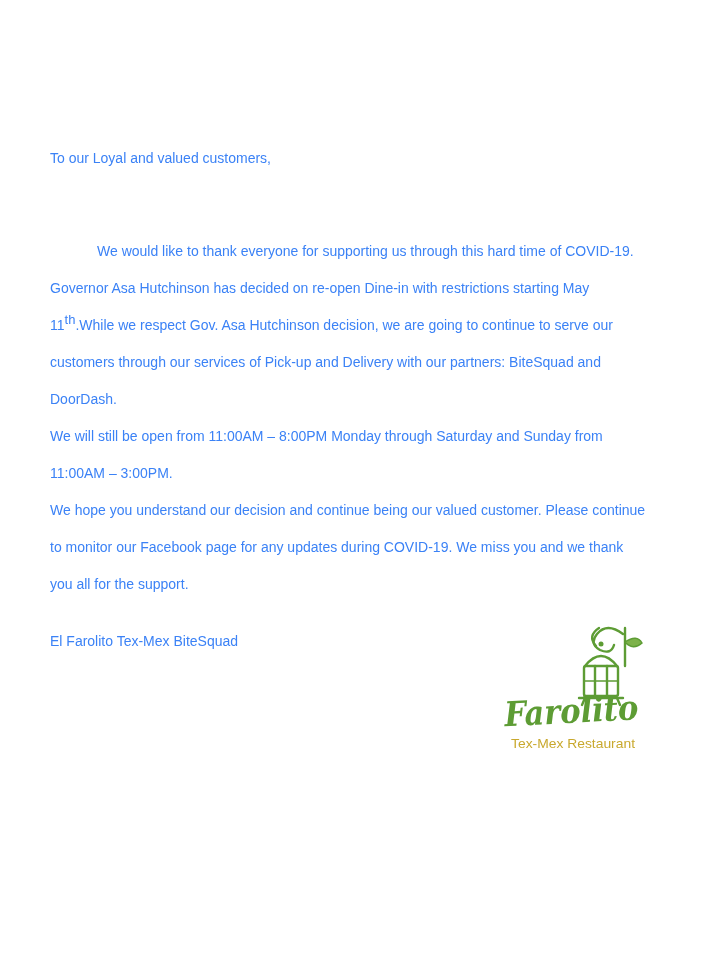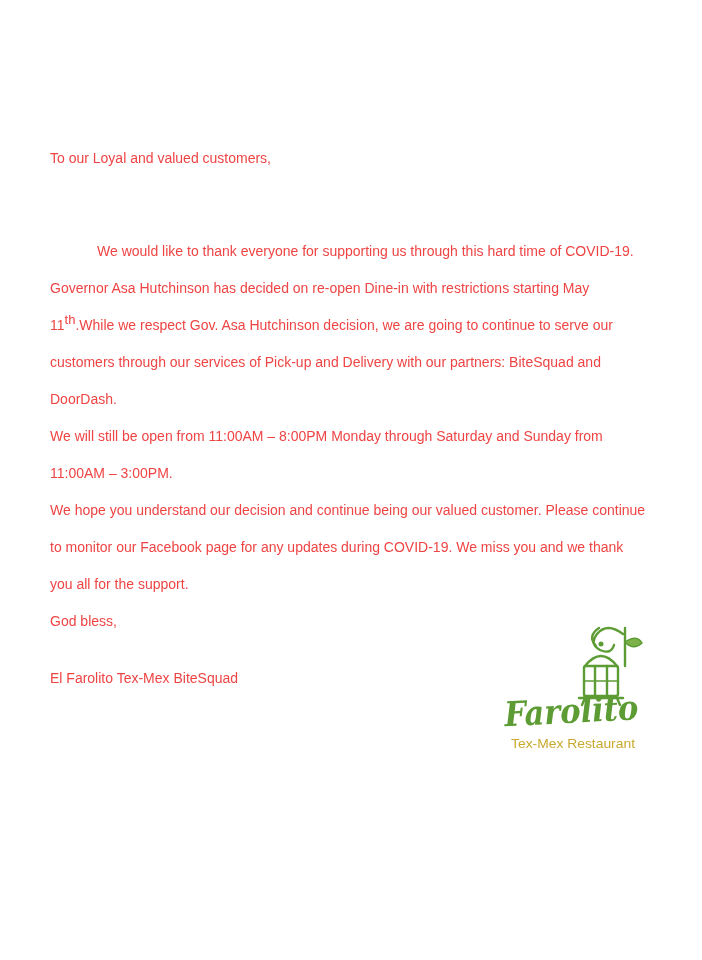--- a/index.html
+++ b/index.html
@@ -10,21 +10,21 @@
   .page {
     position: relative;
     width: 699px;
     height: 960px;
     background: #ffffff;
     box-sizing: border-box;
     padding: 140px 50px 0 50px;
     font-family: "Liberation Sans", sans-serif;
     font-size: 14px;
     line-height: 37px;
-    color: #ef4444;
+    color: #3b82f6;
     overflow: hidden;
   }
   .letter-body p {
     margin: 0;
   }
   .salutation {
     margin-bottom: 56px !important;
   }
   .para-indent {
     text-indent: 47px;
@@ -57,21 +57,20 @@
   <div class="letter-body">
 
     <p class="salutation">To our Loyal and valued customers,</p>
 
     <p class="para-indent"><span>We would like to thank everyone for supporting us through this hard time of COVID-19. Governor Asa Hutchinson has decided on re-open Dine-in with restrictions starting May 11</span><sup>th</sup><span>.While we respect Gov. Asa Hutchinson decision, we are going to continue to serve our customers through our services of Pick-up and Delivery with our partners: BiteSquad and DoorDash.</span></p>
 
     <p>We will still be open from 11:00AM – 8:00PM Monday through Saturday and Sunday from 11:00AM – 3:00PM.</p>
 
     <p>We hope you understand our decision and continue being our valued customer. Please continue to monitor our Facebook page for any updates during COVID-19.  We miss you and we thank you all for the support.</p>
 
-    <p>God bless,</p>
 
     <p class="signature">El Farolito Tex-Mex BiteSquad</p>
   </div>
 
   <div class="logo">
     <svg viewBox="0 0 148 145" xmlns="http://www.w3.org/2000/svg">
       <g stroke="#5d9c34" stroke-width="2.4" fill="none" stroke-linecap="round">
 
         <path d="M126 6 v38"></path>
         <path d="M124 12 q-16 -12 -26 0 q-8 10 3 16 q11 5 14 -5"></path>

